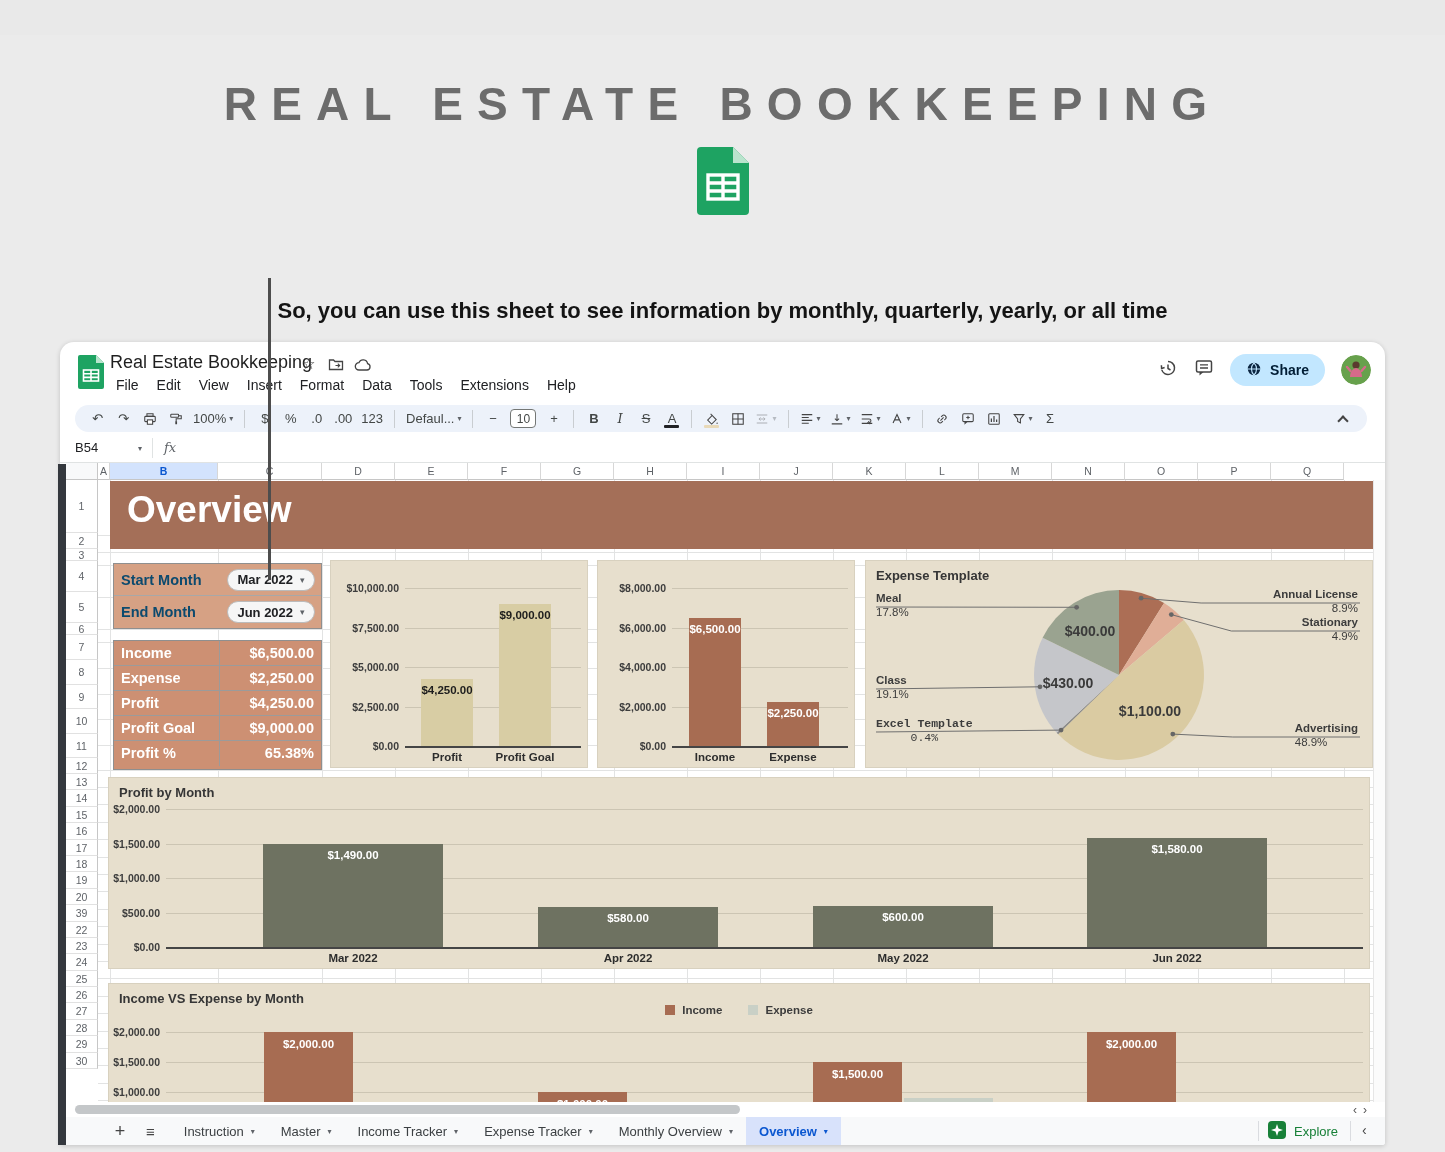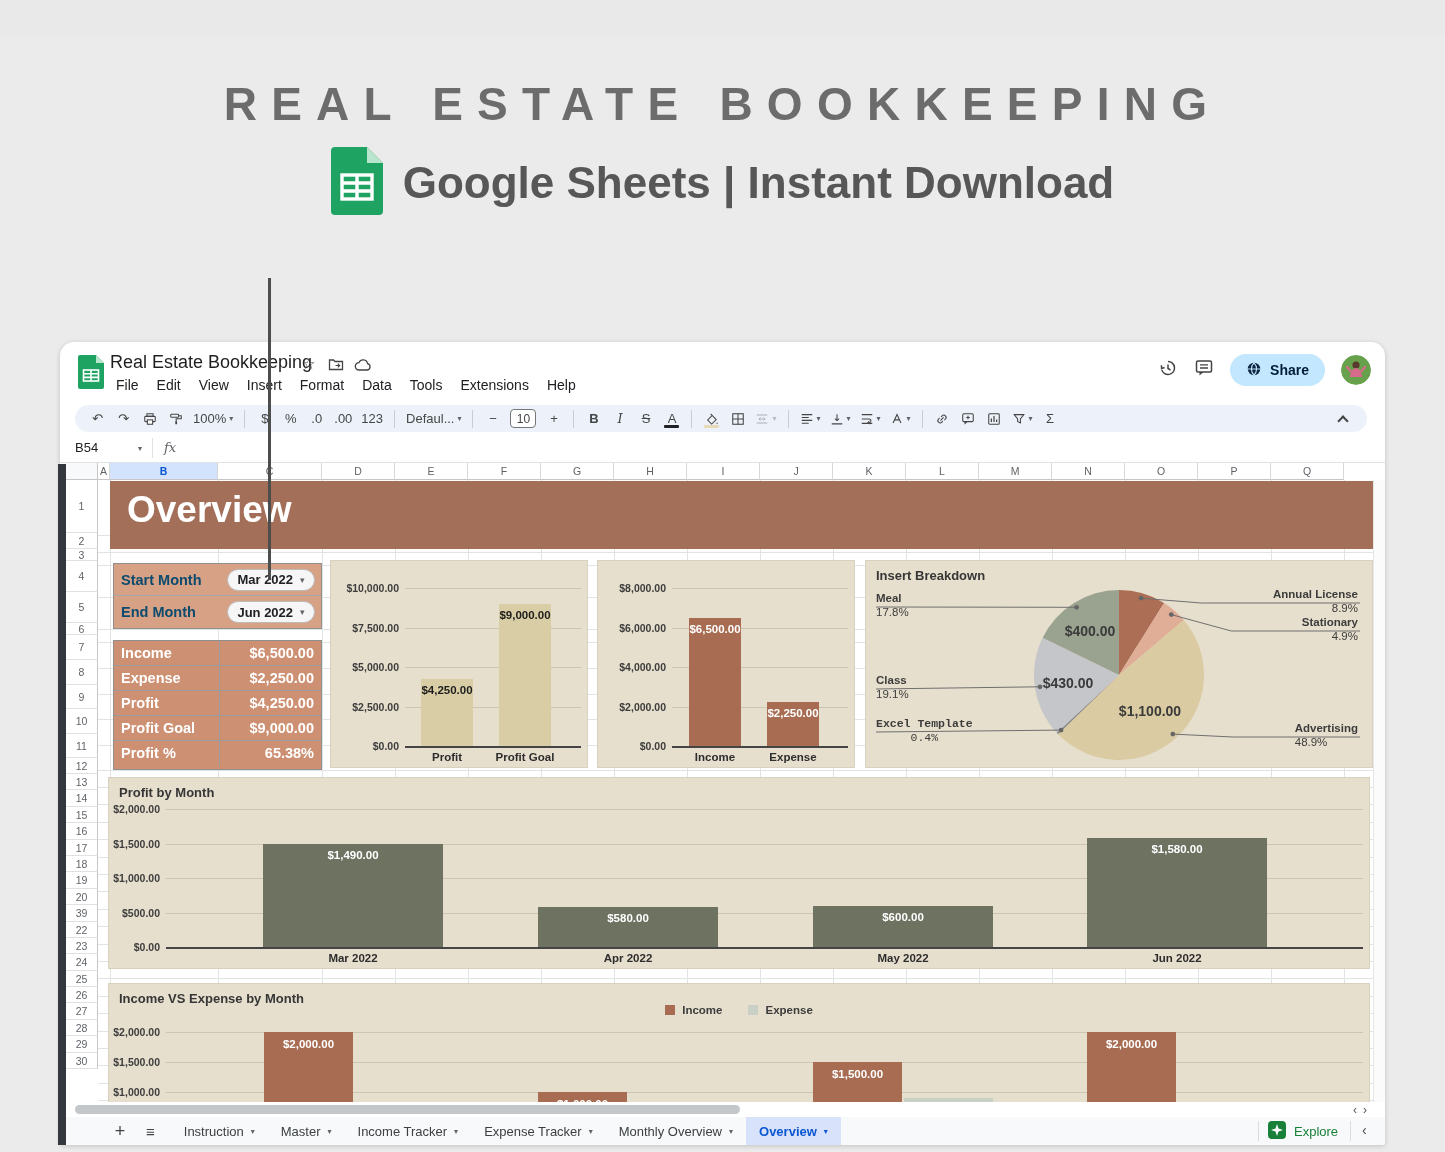--- a/index.html
+++ b/index.html
@@ -130,22 +130,22 @@
 <div class="page">
 
   <div class="abs hero-title">REAL ESTATE BOOKKEEPING</div>
   <div class="abs hero-sub">
     <span><svg width="52" height="68" viewBox="0 0 26 34">
           <path d="M2 0h16l8 8v24a2 2 0 0 1-2 2H2a2 2 0 0 1-2-2V2a2 2 0 0 1 2-2z" fill="#1ea362"></path>
           <path d="M18 0l8 8h-8z" fill="#b9e4cd"></path>
           <rect x="5.5" y="14" width="15" height="12" fill="none" stroke="#fff" stroke-width="1.7"></rect>
           <path d="M5.5 18h15M5.5 22h15M13 14v12" stroke="#fff" stroke-width="1.7"></path>
         </svg></span>
-    <span class="hero-sub-text">Google Sheets | Instant Download</span>
   </div>
+  <div class="abs note-black">So, you can use this sheet to see information by monthly, quarterly, yearly, or all time</div>
   <div class="abs ann-line"></div>
 
   <div class="abs win">
 
     <div class="abs titlebar">
       <span class="abs doc-logo"><svg width="26" height="34" viewBox="0 0 26 34">
             <path d="M2 0h16l8 8v24a2 2 0 0 1-2 2H2a2 2 0 0 1-2-2V2a2 2 0 0 1 2-2z" fill="#1ea362"></path>
             <path d="M18 0l8 8h-8z" fill="#b9e4cd"></path>
             <rect x="5.5" y="15" width="15" height="11" fill="none" stroke="#fff" stroke-width="1.6"></rect>
             <path d="M5.5 18.7h15M5.5 22.4h15M13 15v11" stroke="#fff" stroke-width="1.6"></path>
@@ -536,21 +536,21 @@
           <div class="axisline" style="left: 74px; width: 176px; top: 185px;"></div>
           <div class="tick" style="left: 0px; width: 68px; top: 179px;">$0.00</div>
           <div class="bar" style="left: 91px; width: 52px; top: 56.625px; height: 128.375px; background: rgb(167, 108, 82);"></div>
           <div class="bar-label" style="left: 61px; width: 112px; top: 61.625px; color: rgb(255, 255, 255);">$6,500.00</div>
           <div class="cat-label" style="left: 67px; width: 100px; top: 190px;">Income</div>
           <div class="bar" style="left: 169px; width: 52px; top: 140.562px; height: 44.4375px; background: rgb(167, 108, 82);"></div>
           <div class="bar-label" style="left: 139px; width: 112px; top: 145.562px; color: rgb(255, 255, 255);">$2,250.00</div>
           <div class="cat-label" style="left: 145px; width: 100px; top: 190px;">Expense</div>
         </div>
       <div class="abs panel p3" id="chart3">
-          <div class="c-title">Insert Breakdown</div>
+          <div class="c-title">Expense Template</div>
           <svg width="506" height="206" style="position: absolute; left: 0px; top: 0px;">
             <path d="M253,114 L253.0,29.0 A85,85 0 0 1 298.1,41.9 Z" fill="#ac6e55"></path>
             <path d="M253,114 L298.1,41.9 A85,85 0 0 1 317.8,59.0 Z" fill="#e0ae97"></path>
             <path d="M253,114 L317.8,59.0 A85,85 0 0 1 192.1,173.3 Z" fill="#dacba2"></path>
             <path d="M253,114 L192.1,173.3 A85,85 0 0 1 190.7,171.8 Z" fill="#8a8a8a"></path>
             <path d="M253,114 L190.7,171.8 A85,85 0 0 1 176.6,76.8 Z" fill="#c5c6ca"></path>
             <path d="M253,114 L176.6,76.8 A85,85 0 0 1 253.0,29.0 Z" fill="#9aa390"></path>
             <polyline points="275.1,37.2 335.1,42 494,42" fill="none" stroke="#6f6f6f" stroke-width="1"></polyline>
             <circle cx="275.1" cy="37.2" r="2.4" fill="#666"></circle>
             <polyline points="305.3,53.6 365.3,70 494,70" fill="none" stroke="#6f6f6f" stroke-width="1"></polyline>

